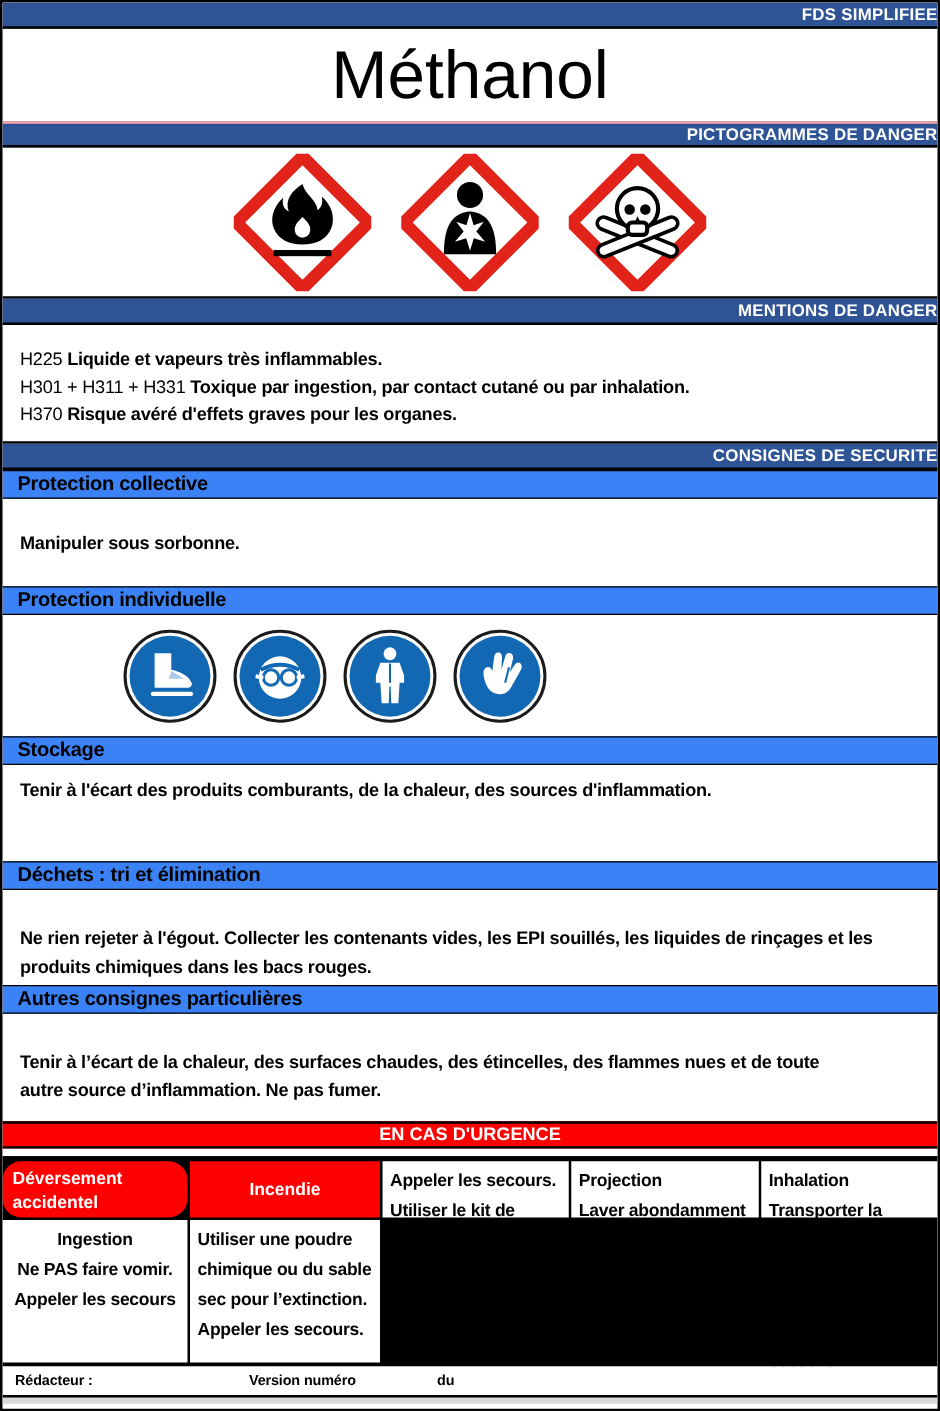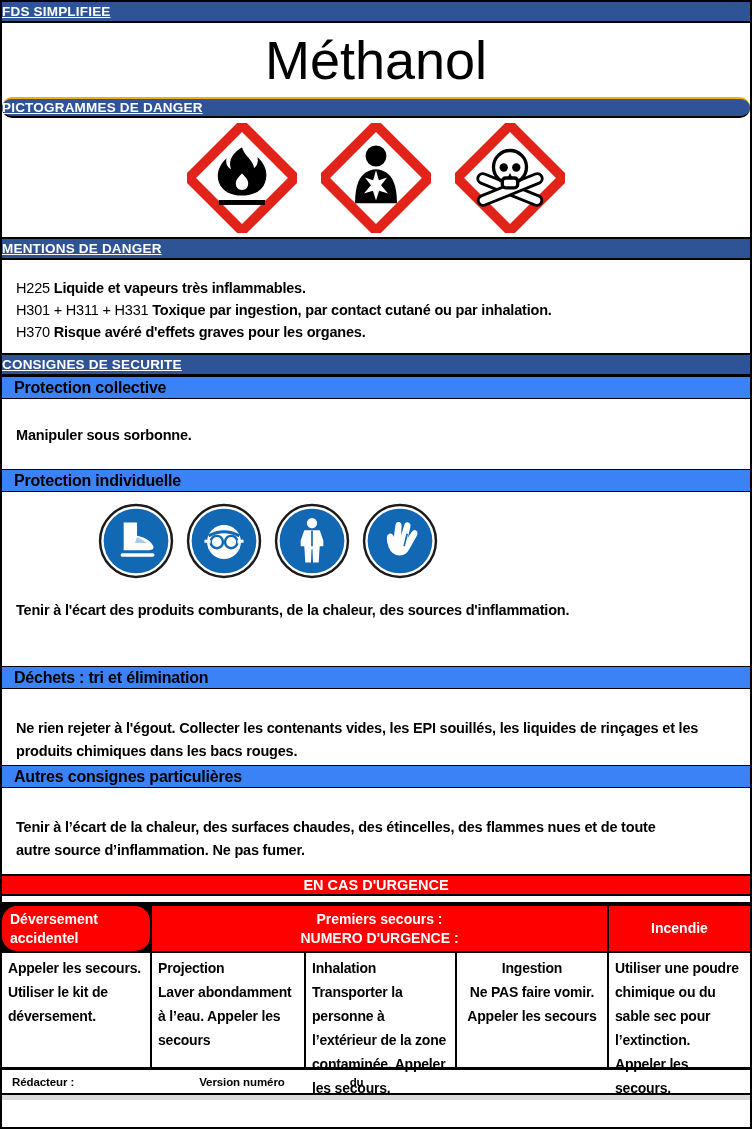--- a/index.html
+++ b/index.html
@@ -5,24 +5,24 @@
   html,body{margin:0;padding:0;background:#fff;}
   *{box-sizing:border-box;}
   .page{
     width:752px;height:1129px;position:relative;background:#fff;
     border:2px solid #000;overflow:hidden;
     font-family:"Liberation Sans","DejaVu Sans",sans-serif;color:#000;
   }
   
   .bar-blue{
     background:#2F5496;color:#fff;font-weight:700;font-size:13.5px;
-    display:flex;align-items:center;justify-content:flex-start;
-    height:21px;border-bottom:2px solid #000;letter-spacing:.2px;text-decoration:underline;
-  }
-  .bar-blue.bordered-top{border-top:2px solid #eab308;border-radius:10px;}
+    display:flex;align-items:center;justify-content:flex-end;
+    height:21px;border-bottom:2px solid #000;letter-spacing:.2px;
+  }
+  .bar-blue.bordered-top{border-top:2px solid #fca5a5;}
   
   .title-block{height:74px;display:flex;align-items:center;justify-content:center;}
   .title-block h1{margin:0;font-size:54px;font-weight:400;letter-spacing:0;}
   
   .picto-row{height:121px;display:flex;align-items:center;justify-content:center;gap:24px;border-bottom:2px solid #000;}
   .ghs{width:110px;height:110px;display:block;}
   
   .hazard-block{height:95px;padding:17px 14px 0 14px;border-bottom:2px solid #000;}
   .hazard-line{font-size:14.5px;line-height:22px;letter-spacing:-.2px;}
   .hazard-line .code{font-weight:400;}
@@ -190,20 +190,23 @@
     <span>
       <svg class="ppe" viewBox="0 0 74 74">
         <circle cx="37" cy="37" r="35" fill="#fff" stroke="#1b1b1b" stroke-width="2.4"></circle>
         <circle cx="37" cy="37" r="31.5" fill="#1268B3"></circle>
         <path fill="#fff" d="M26 43 q-4 -11 0.5 -13 q3 -1 4.5 3 l1.5 -11 q0.5 -4 3.5 -3.5 q3 0.5 2.5 4.5 l-0.5 9 l3 -10 q1 -4 4 -3 q3 1 2 5 l-2.5 10 l4 -6 q2 -3 4.5 -1 q2 2 0 5.5 l-7 12.5 q-3.5 6.5 -10 6 q-7 -0.5 -10 -8 Z"></path>
         <path fill="none" stroke="#1268B3" stroke-width="1.6" d="M44 30 l-3 12"></path>
       </svg>
     </span>
   </div>
 
+  <div class="sub-head">
+    <span>Stockage</span>
+  </div>
   <div class="sub-body body-st">
     <div>Tenir à l'écart des produits comburants, de la chaleur, des sources d'inflammation.</div>
   </div>
 
   <div class="sub-head">
     <span>Déchets : tri et élimination</span>
   </div>
   <div class="sub-body body-de">
     <div>Ne rien rejeter à l'égout. Collecter les contenants vides, les EPI souillés, les liquides de rinçages et les produits chimiques dans les bacs rouges.</div>
   </div>
@@ -218,24 +221,20 @@
   <div class="bar-red">
     <span>EN CAS D'URGENCE</span>
   </div>
   <div class="em-gap"></div>
 
   <div class="em-table">
     <div class="em-cell em-h left-h">
       <span>Déversement</span>
       <span>accidentel</span>
     </div>
-    <div class="em-cell em-h em-span3">
-      <span>Premiers secours :</span>
-      <span>NUMERO D'URGENCE :</span>
-    </div>
     <div class="em-cell em-h">
       <span>Incendie</span>
     </div>
 
     <div class="em-cell em-b">
       <span>Appeler les secours. Utiliser le kit de déversement.</span>
     </div>
     <div class="em-cell em-b">
       <span class="cell-title">Projection</span>
       <span>Laver abondamment à l’eau. Appeler les secours</span>

